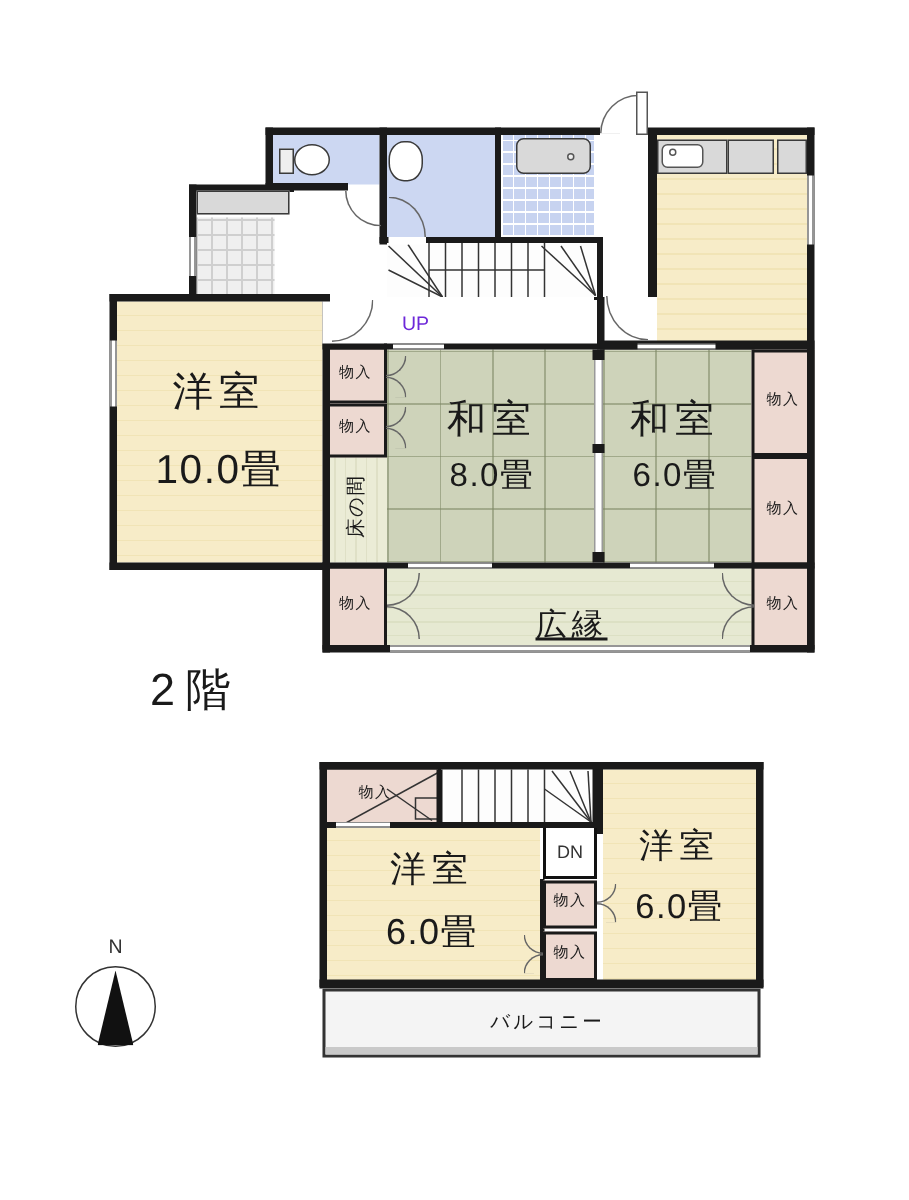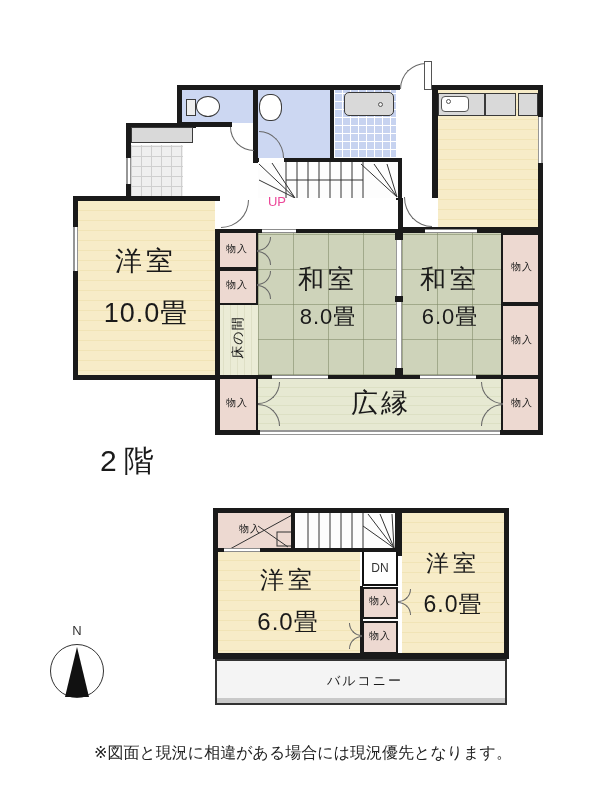--- a/index.html
+++ b/index.html
@@ -118,21 +118,21 @@
         <line x1="37" y1="36" x2="1" y2="2"></line>
           <line x1="37" y1="36" x2="14" y2="1"></line>
         <line x1="37" y1="36" x2="1" y2="18"></line>
           <line x1="28" y1="18" x2="105" y2="18"></line>
         <line x1="139" y1="35" x2="103" y2="2"></line>
           <line x1="139" y1="35" x2="116" y2="2"></line>
         <line x1="139" y1="35" x2="129" y2="2"></line>
       </g>
     </svg>
   </div>
-  <div class="lbl" style="left:256px;top:195px;width:42px;font-size:13px;color:#ec4899;">UP</div>
+  <div class="lbl" style="left:256px;top:209px;width:42px;font-size:13px;color:#6d28d9;">UP</div>
 
   <div class="abs fixture" style="left:131px;top:127px;width:62px;height:16px;"></div>
   <div class="abs fixture" style="left:186px;top:99px;width:10px;height:17px;background:#eee;"></div>
   <div class="abs" style="left:196px;top:96px;width:24px;height:21px;background:#fff;border:1.5px solid #3a3a3a;border-radius:50%;"></div>
   <div class="abs" style="left:259px;top:94px;width:23px;height:27px;background:#fff;border:1.5px solid #3a3a3a;border-radius:45%;"></div>
   <div class="abs fixture" style="left:344px;top:92px;width:50px;height:24px;border-radius:5px;"></div>
   <div class="abs" style="left:378px;top:102px;width:5px;height:5px;border:1px solid #555;border-radius:50%;background:#eee;"></div>
   <div class="abs fixture" style="left:438px;top:93px;width:47px;height:23px;"></div>
   <div class="abs whitebox" style="left:441px;top:96px;width:28px;height:16px;border-radius:4px;"></div>
   <div class="abs" style="left:446px;top:99px;width:5px;height:5px;border:1px solid #555;border-radius:50%;background:#fff;"></div>
@@ -154,21 +154,21 @@
   <div class="arc arc-tr" style="left:258px;top:404px;width:22px;height:22px;"></div>
   <div class="arc arc-bl" style="left:481px;top:382px;width:22px;height:22px;"></div>
   <div class="arc arc-tl" style="left:481px;top:404px;width:22px;height:22px;"></div>
 
   <div class="lbl roomname" style="left:86px;top:248px;width:120px;font-size:27px;">洋室</div>
   <div class="lbl roomsize" style="left:81px;top:300px;width:130px;font-size:27px;">10.0畳</div>
   <div class="lbl roomname" style="left:273px;top:266px;width:110px;">和室</div>
   <div class="lbl roomsize" style="left:270px;top:306px;width:116px;">8.0畳</div>
   <div class="lbl roomname" style="left:395px;top:266px;width:110px;">和室</div>
   <div class="lbl roomsize" style="left:392px;top:306px;width:116px;">6.0畳</div>
-  <div class="lbl" style="left:321px;top:390px;width:120px;font-size:27px;letter-spacing:3px;">広縁</div>
+  <div class="lbl" style="left:321px;top:406px;width:120px;font-size:21px;letter-spacing:3px;text-decoration:underline;">広縁</div>
   <div class="lbl" style="left:207px;top:331px;width:60px;font-size:13px;transform:rotate(-90deg);letter-spacing:1px;">床の間</div>
   <div class="lbl small-lbl" style="left:219px;top:244px;width:36px;">物入</div>
   <div class="lbl small-lbl" style="left:219px;top:280px;width:36px;">物入</div>
   <div class="lbl small-lbl" style="left:504px;top:262px;width:36px;">物入</div>
   <div class="lbl small-lbl" style="left:504px;top:335px;width:36px;">物入</div>
   <div class="lbl small-lbl" style="left:219px;top:398px;width:36px;">物入</div>
   <div class="lbl small-lbl" style="left:504px;top:398px;width:36px;">物入</div>
 
   <div class="lbl title" style="left:100px;top:446px;width:110px;text-align:left;">2階</div>
 
@@ -224,15 +224,14 @@
   <div class="lbl roomname" style="left:397px;top:552px;width:112px;font-size:23px;">洋室</div>
   <div class="lbl roomsize" style="left:393px;top:593px;width:120px;font-size:23px;">6.0畳</div>
   <div class="lbl small-lbl" style="left:230px;top:524px;width:40px;">物入</div>
   <div class="lbl small-lbl" style="left:362px;top:596px;width:36px;">物入</div>
   <div class="lbl small-lbl" style="left:362px;top:631px;width:36px;">物入</div>
 
   <div class="lbl" style="left:69px;top:624px;width:16px;font-size:13px;color:#333;">N</div>
   <div class="abs" style="left:50px;top:644px;width:54px;height:54px;border:1.5px solid #333;border-radius:50%;background:#fff;"></div>
   <div class="abs" style="left:65px;top:647px;width:24px;height:50px;background:#111;clip-path:polygon(50% 0,0 100%,100% 100%);"></div>
 
-  <div class="lbl footer-note" style="left:45px;top:745px;width:516px;">※図面と現況に相違がある場合には現況優先となります。</div>
 
 </div>
 
 </body></html>

